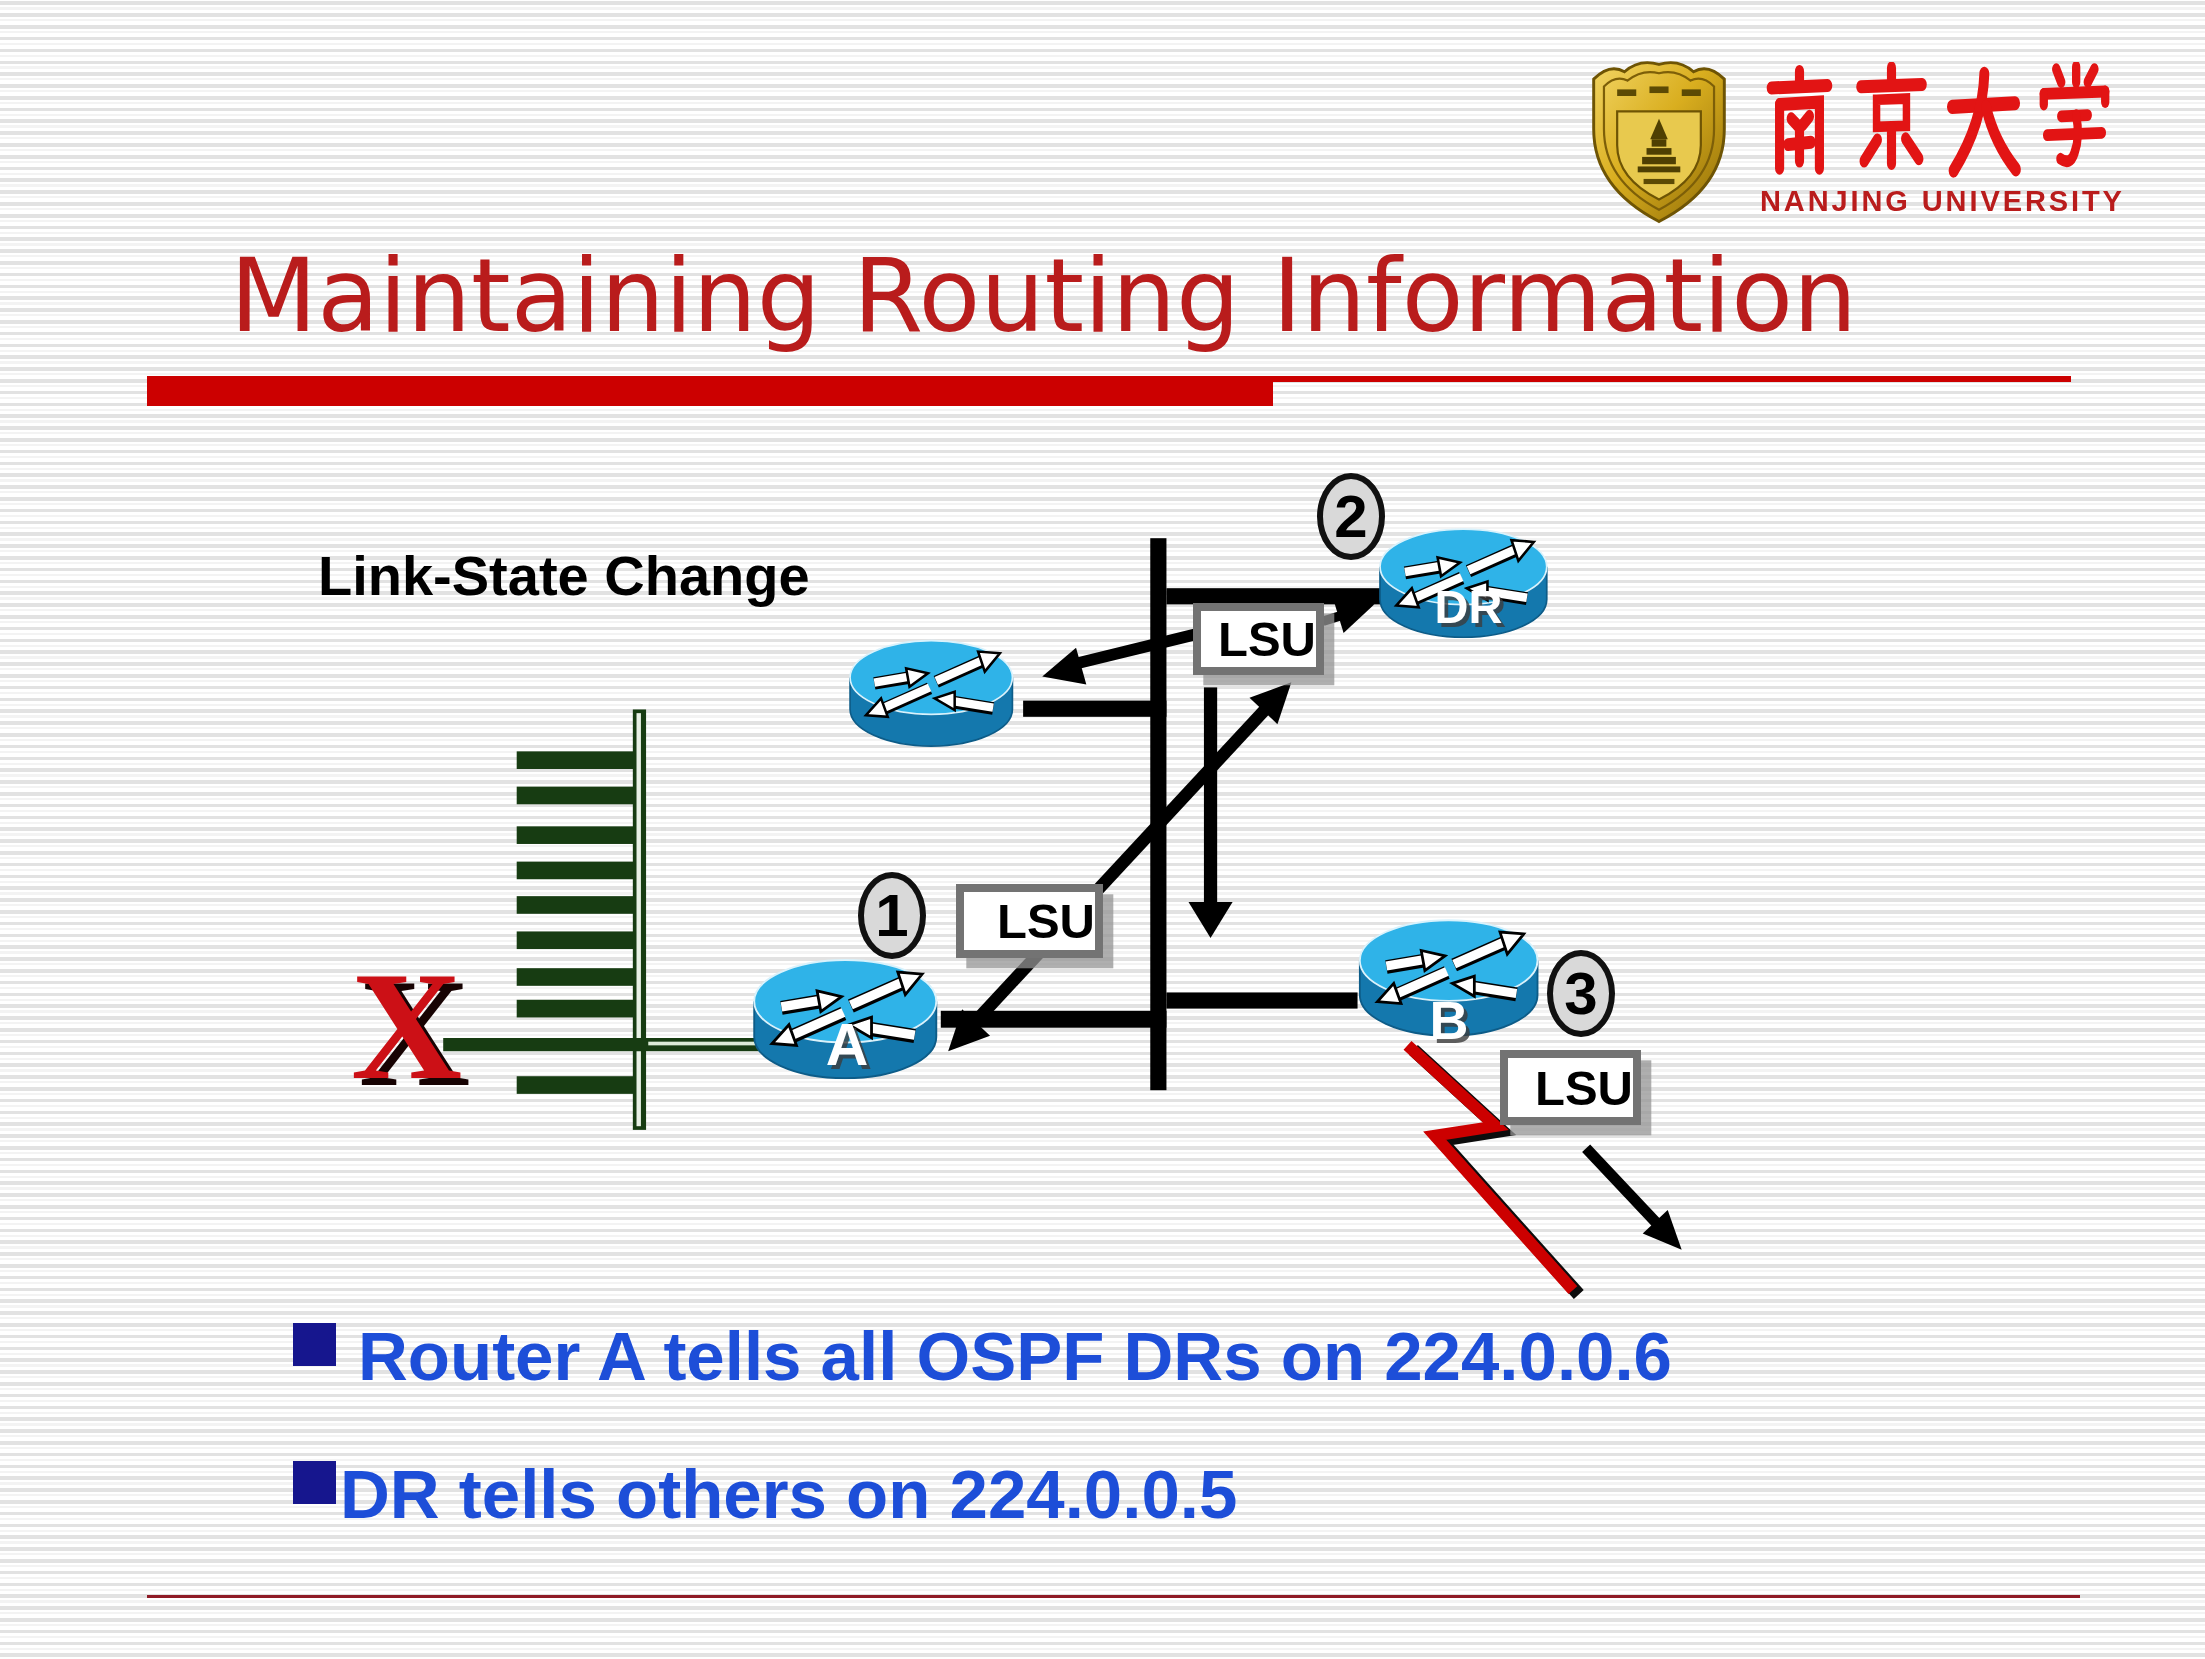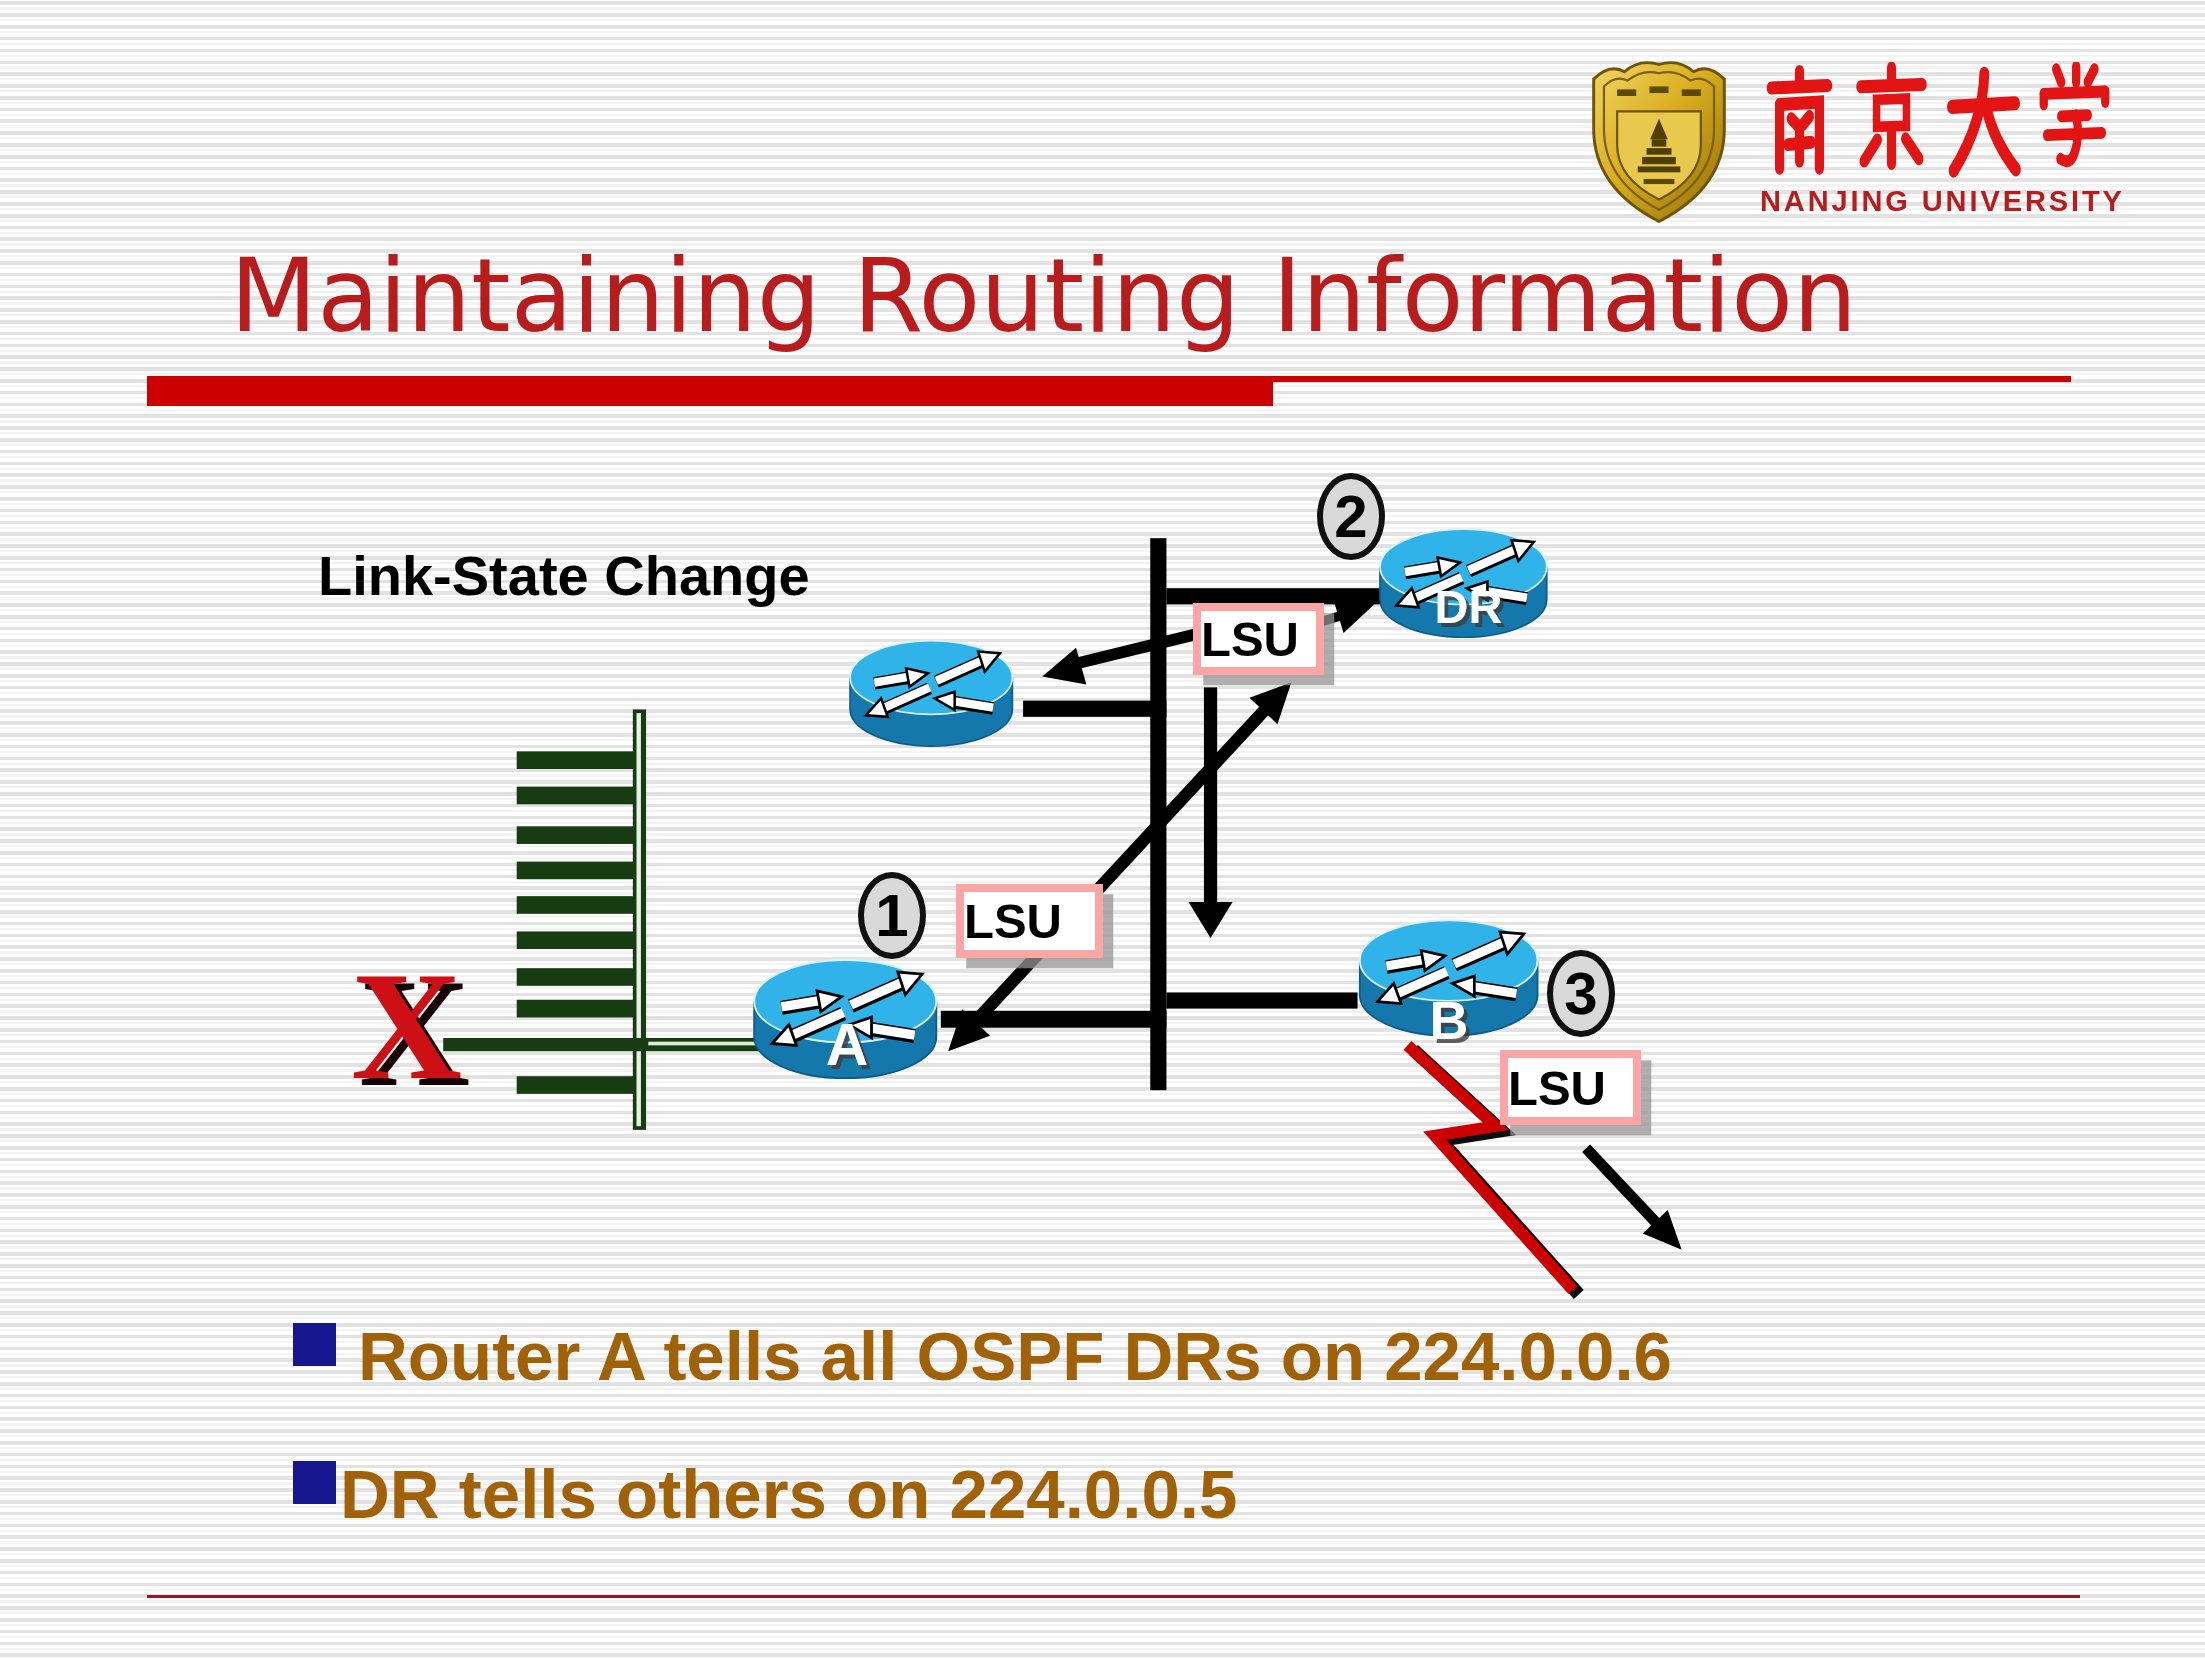--- a/index.html
+++ b/index.html
@@ -34,22 +34,22 @@
   }
   
   .ls-label{left:318px;top:506px;font-size:56px;font-weight:700;color:#000;white-space:nowrap;margin-top:37px;}
   svg.layer{left:0;top:0;width:2205px;height:1660px;}
   .x-mark{
     left:322px;top:942px;width:169px;text-align:center;
     font-family:"Liberation Serif",serif;font-weight:700;font-size:154px;line-height:1.1;
     color:#cc1016;text-shadow:8px 6.6px 0 #170303;
   }
   .lsu-box{
-    background:#fff;border:8px solid #fca5a5;box-sizing:border-box;
-    display:flex;align-items:center;justify-content:flex-start;
+    background:#fff;border:8px solid #737373;box-sizing:border-box;
+    display:flex;align-items:center;justify-content:flex-end;
     font-size:49px;font-weight:700;color:#000;
     box-shadow:10.3px 10.3px 0 rgba(148,148,148,.75);
   }
   .lsu-1{left:956px;top:884px;width:147px;height:74px;}
   .lsu-2{left:1193px;top:603px;width:131px;height:72px;}
   .lsu-3{left:1500px;top:1050px;width:141px;height:75px;}
   .step-circle{
     width:68px;height:87px;background:#d9d9d9;border:6.6px solid #111;border-radius:50%;
     box-sizing:border-box;display:flex;align-items:center;justify-content:center;
     font-size:60px;font-weight:700;color:#000;
@@ -61,21 +61,21 @@
     color:#fff;font-weight:700;text-align:center;
     text-shadow:3.7px 3.7px 0 rgba(60,60,60,.8);
   }
   .rlabel-dr{left:1417px;top:579px;width:103px;font-size:47px;}
   .rlabel-a{left:803px;top:1011px;width:88px;font-size:59px;}
   .rlabel-b{left:1405px;top:989px;width:88px;font-size:54px;}
   
   .bullet-sq{width:43px;height:43px;background:#16168e;}
   .bsq-1{left:293px;top:1323px;}
   .bsq-2{left:293px;top:1461px;}
-  .btext{font-size:69px;font-weight:700;color:#a16207;white-space:nowrap;}
+  .btext{font-size:69px;font-weight:700;color:#1d4ed8;white-space:nowrap;}
   .bt-1{left:358px;top:1317px;}
   .bt-2{left:340px;top:1455px;}
 </style>
 </head>
 <body>
 
 <div class="abs title">Maintaining Routing Information</div>
 <div class="abs bar-thick"></div>
 <div class="abs bar-thin"></div>
 <div class="abs bottom-line"></div>

